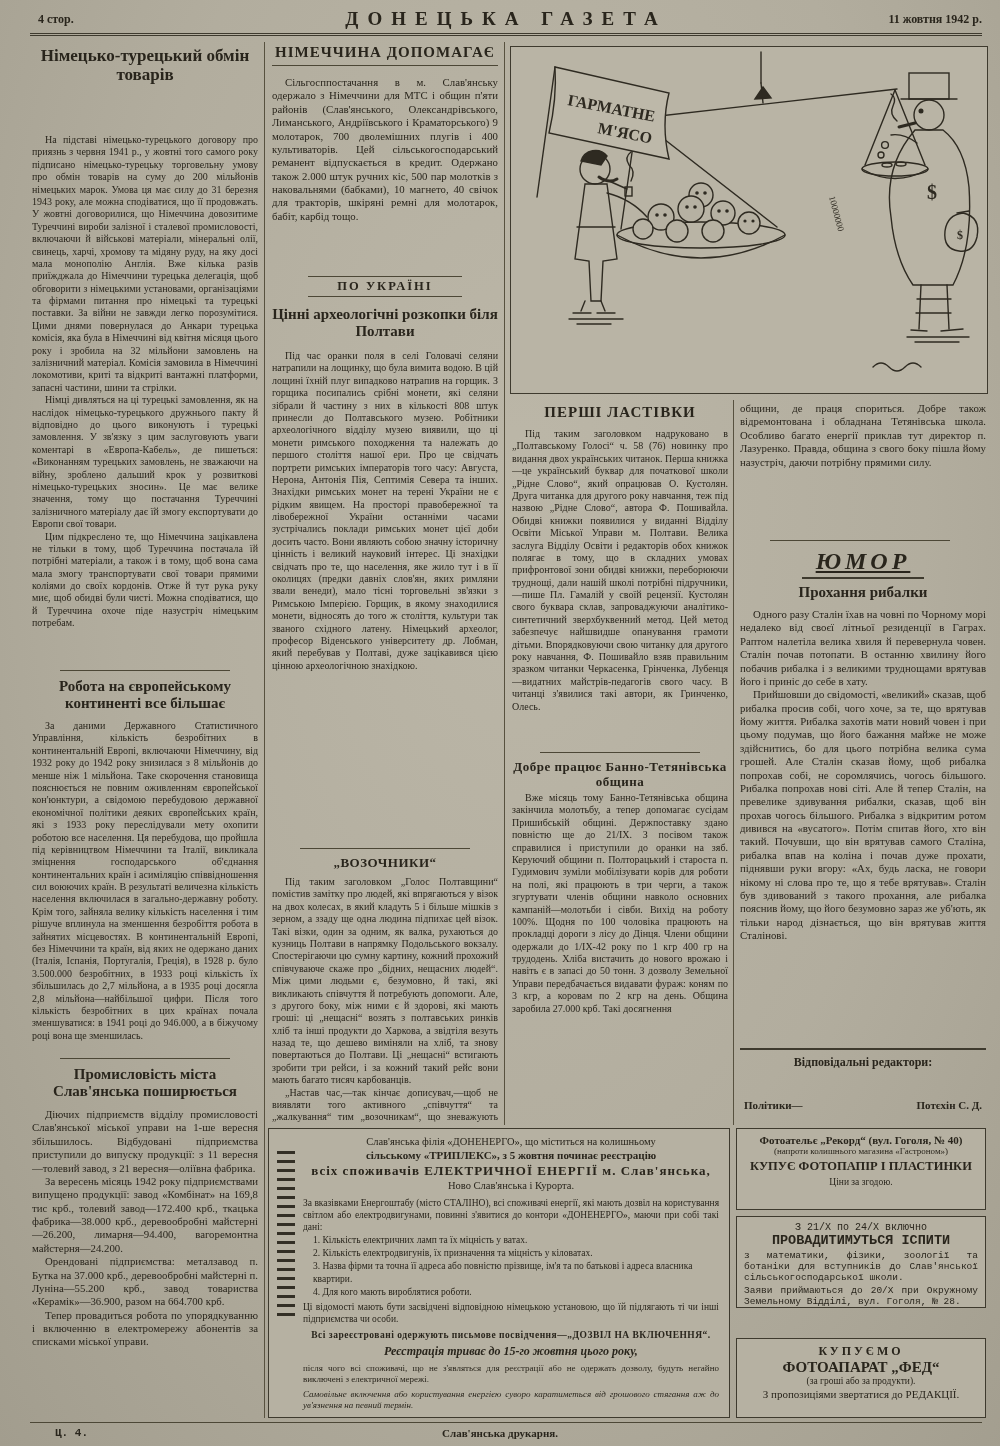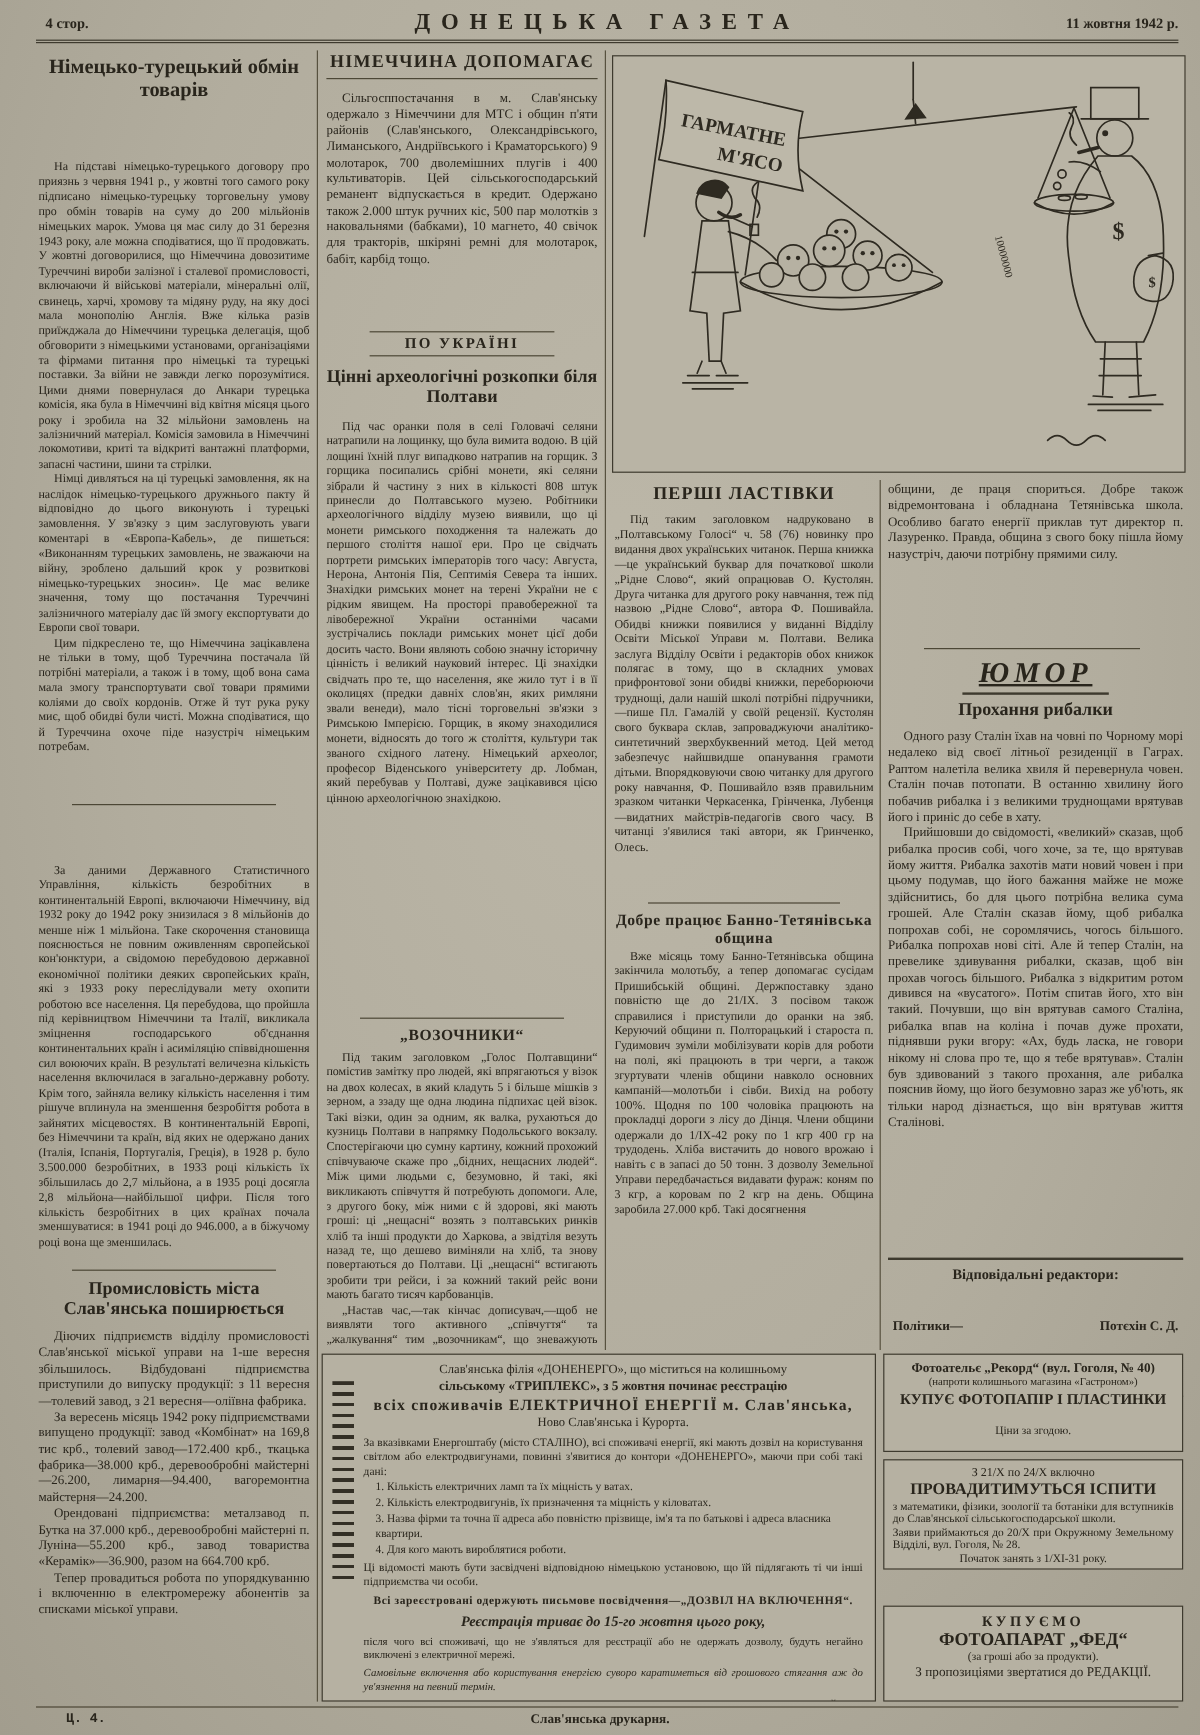--- a/index.html
+++ b/index.html
@@ -82,20 +82,21 @@
   <div class="abs vrule" style="left:733px;top:400px;height:725px;"></div>
 
   <div class="abs headline h-lg" style="top:46px;left:32px;width:226px;">Німецько-турецький обмін товарів</div>
   <div class="abs body" style="top:94px;left:32px;width:226px;height:572px;margin-top:40px;">
     <p>На підставі німецько-турецького договору про приязнь з червня 1941 р., у жовтні того самого року підписано німецько-турецьку торговельну умову про обмін товарів на суму до 200 мільйонів німецьких марок. Умова ця має силу до 31 березня 1943 року, але можна сподіватися, що її продовжать. У жовтні договорилися, що Німеччина довозитиме Туреччині вироби залізної і сталевої промисловості, включаючи й військові матеріали, мінеральні олії, свинець, харчі, хромову та мідяну руду, на яку досі мала монополію Англія. Вже кілька разів приїжджала до Німеччини турецька делегація, щоб обговорити з німецькими установами, організаціями та фірмами питання про німецькі та турецькі поставки. За війни не завжди легко порозумітися. Цими днями повернулася до Анкари турецька комісія, яка була в Німеччині від квітня місяця цього року і зробила на 32 мільйони замовлень на залізничний матеріал. Комісія замовила в Німеччині локомотиви, криті та відкриті вантажні платформи, запасні частини, шини та стрілки.</p>
     <p>Німці дивляться на ці турецькі замовлення, як на наслідок німецько-турецького дружнього пакту й відповідно до цього виконують і турецькі замовлення. У зв'язку з цим заслуговують уваги коментарі в «Европа-Кабель», де пишеться: «Виконанням турецьких замовлень, не зважаючи на війну, зроблено дальший крок у розвиткові німецько-турецьких зносин». Це має велике значення, тому що постачання Туреччині залізничного матеріалу дає їй змогу експортувати до Европи свої товари.</p>
     <p>Цим підкреслено те, що Німеччина зацікавлена не тільки в тому, щоб Туреччина постачала їй потрібні матеріали, а також і в тому, щоб вона сама мала змогу транспортувати свої товари прямими коліями до своїх кордонів. Отже й тут рука руку миє, щоб обидві були чисті. Можна сподіватися, що й Туреччина охоче піде назустріч німецьким потребам.</p>
   </div>
   <div class="abs hrule" style="top:670px;left:60px;width:170px;"></div>
 
+  <div class="abs headline h-md" style="top:678px;left:32px;width:226px;">Робота на європейському континенті все більшає</div>
   <div class="abs body" style="top:720px;left:32px;width:226px;height:334px;">
     <p>За даними Державного Статистичного Управління, кількість безробітних в континентальній Европі, включаючи Німеччину, від 1932 року до 1942 року знизилася з 8 мільйонів до менше ніж 1 мільйона. Таке скорочення становища пояснюється не повним оживленням європейської кон'юнктури, а свідомою перебудовою державної економічної політики деяких європейських країн, які з 1933 року переслідували мету охопити роботою все населення. Ця перебудова, що пройшла під керівництвом Німеччини та Італії, викликала зміцнення господарського об'єднання континентальних країн і асиміляцію співвідношення сил воюючих країн. В результаті величезна кількість населення включилася в загально-державну роботу. Крім того, зайняла велику кількість населення і тим рішуче вплинула на зменшення безробіття робота в зайнятих місцевостях. В континентальній Европі, без Німеччини та країн, від яких не одержано даних (Італія, Іспанія, Португалія, Греція), в 1928 р. було 3.500.000 безробітних, в 1933 році кількість їх збільшилась до 2,7 мільйона, а в 1935 році досягла 2,8 мільйона—найбільшої цифри. Після того кількість безробітних в цих країнах почала зменшуватися: в 1941 році до 946.000, а в біжучому році вона ще зменшилась.</p>
   </div>
   <div class="abs hrule" style="top:1058px;left:60px;width:170px;"></div>
 
   <div class="abs headline h-md" style="top:1066px;left:32px;width:226px;">Промисловість міста Слав'янська поширюється</div>
   <div class="abs body body-lg" style="top:1108px;left:32px;width:226px;height:310px;">
     <p>Діючих підприємств відділу промисловості Слав'янської міської управи на 1-ше вересня збільшилось. Відбудовані підприємства приступили до випуску продукції: з 11 вересня—толевий завод, з 21 вересня—оліївна фабрика.</p>
     <p>За вересень місяць 1942 року підприємствами випущено продукції: завод «Комбінат» на 169,8 тис крб., толевий завод—172.400 крб., ткацька фабрика—38.000 крб., деревообробні майстерні—26.200, лимарня—94.400, вагоремонтна майстерня—24.200.</p>
     <p>Орендовані підприємства: металзавод п. Бутка на 37.000 крб., деревообробні майстерні п. Луніна—55.200 крб., завод товариства «Керамік»—36.900, разом на 664.700 крб.</p>
@@ -272,24 +273,24 @@
       <div class="don-note sm">після чого всі споживачі, що не з'являться для реєстрації або не одержать дозволу, будуть негайно виключені з електричної мережі.</div>
       <div class="don-warning sm">Самовільне включення або користування енергією суворо каратиметься від грошового стягання аж до ув'язнення на певний термін.</div>
       <div class="don-sign sm">Директор Слав'янської філії «Доненерго» ГЛАДКИЙ І. М.</div>
     </div>
   </div>
 
   <div class="abs adbox" style="top:1128px;left:736px;width:250px;height:82px;padding:5px 6px;">
     <div class="ad-c b" style="font-size:11px;">Фотоательє „Рекорд“ (вул. Гоголя, № 40)</div>
     <div class="ad-c sm">(напроти колишнього магазина «Гастроном»)</div>
     <div class="ad-c b" style="font-size:12.5px;margin-top:3px;">КУПУЄ ФОТОПАПІР І ПЛАСТИНКИ</div>
-    <div class="ad-c" style="font-size:9.5px;margin-top:14px;">Ціни за згодою.</div>
-  </div>
-
-  <div class="abs adbox" style="top:1216px;left:736px;width:250px;height:92px;padding:5px 7px;">
+    <div class="ad-c" style="font-size:9.5px;margin-top:3px;">Ціни за згодою.</div>
+  </div>
+
+  <div class="abs adbox" style="top:1216px;left:736px;width:250px;height:92px;padding:5px 7px;font-family:Liberation Mono, monospace;">
     <div class="ad-c" style="font-size:10px;">З 21/X по 24/X включно</div>
     <div class="ad-c b" style="font-size:13.5px;">ПРОВАДИТИМУТЬСЯ ІСПИТИ</div>
     <div style="font-size:9.5px;text-align:justify;margin-top:2px;">з математики, фізики, зоології та ботаніки для вступників до Слав'янської сільськогосподарської школи.</div>
     <div style="font-size:9.5px;text-align:justify;margin-top:2px;">Заяви приймаються до 20/X при Окружному Земельному Відділі, вул. Гоголя, № 28.</div>
     <div class="ad-c" style="font-size:9.5px;margin-top:2px;">Початок занять з 1/XI-31 року.</div>
   </div>
 
   <div class="abs adbox" style="top:1338px;left:736px;width:250px;height:80px;padding:5px 6px;">
     <div class="ad-c b" style="font-size:12px;letter-spacing:3px;">КУПУЄМО</div>
     <div class="ad-c b" style="font-size:15px;">ФОТОАПАРАТ „ФЕД“</div>

